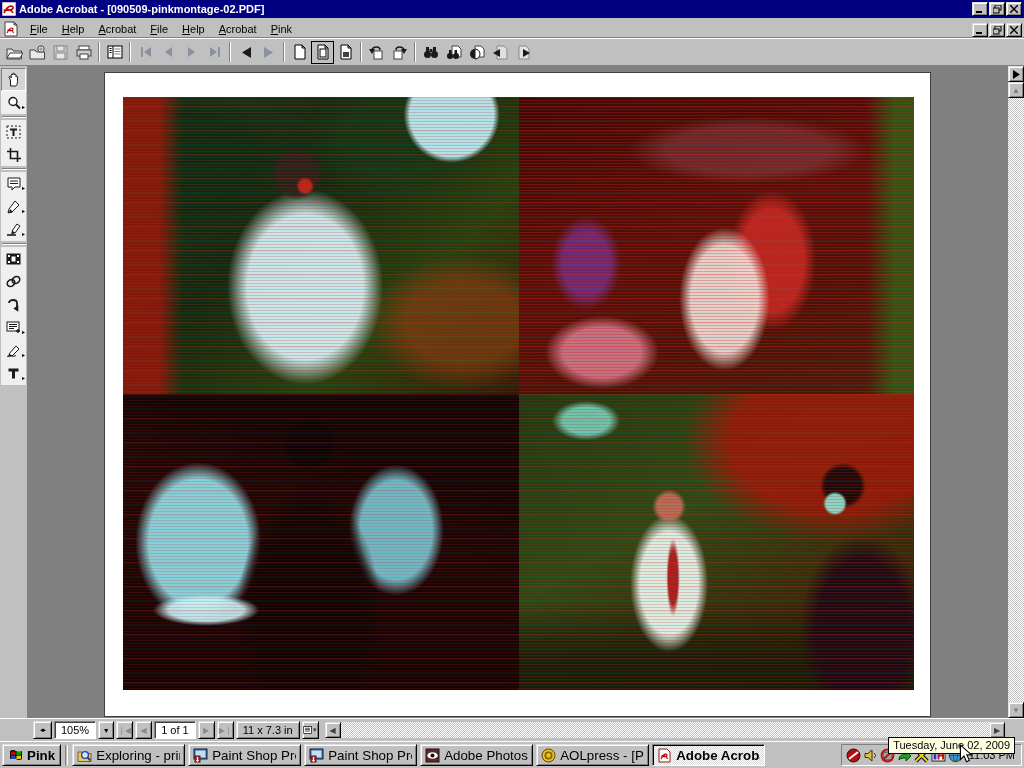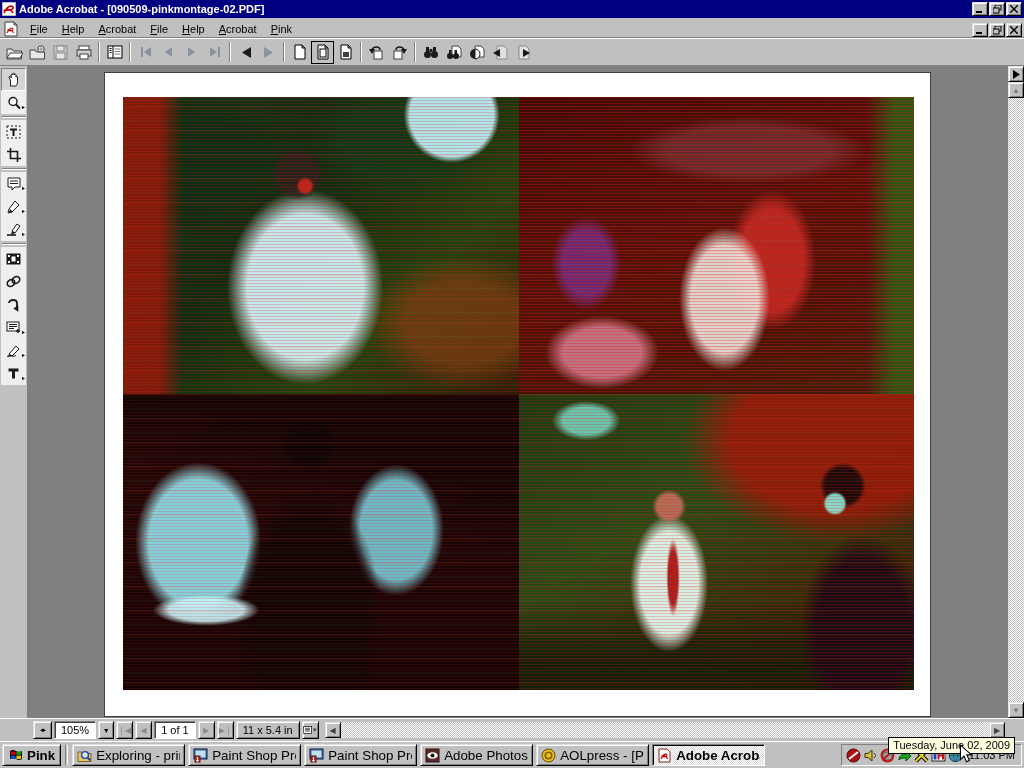--- a/index.html
+++ b/index.html
@@ -500,21 +500,21 @@
       <span>◀</span>
     </button>
   <span class="stat-box well">1 of 1</span>
   <button class="navbtn raised dis">
       <span>▶</span>
     </button>
   <button class="navbtn raised dis">
       <span>▶</span>
       <span>❘</span>
     </button>
-  <span class="stat-box raised">11 x 5.4 in</span>
+  <span class="stat-box raised">11 x 7.3 in</span>
   <button class="navbtn raised">
     <svg width="13" height="12" viewBox="0 0 13 12">
         <rect x="1" y="1" width="11" height="10" fill="#fff" stroke="#000"></rect>
         <path d="M3 3.5 h7 M3 5.5 h7 M3 7.5 h7" stroke="#000"></path>
       </svg>
     <span style="font-size:6px">▼</span>
   </button>
   <span class="hscroll">
     <button class="sbtn raised">
         <span>◀</span>

